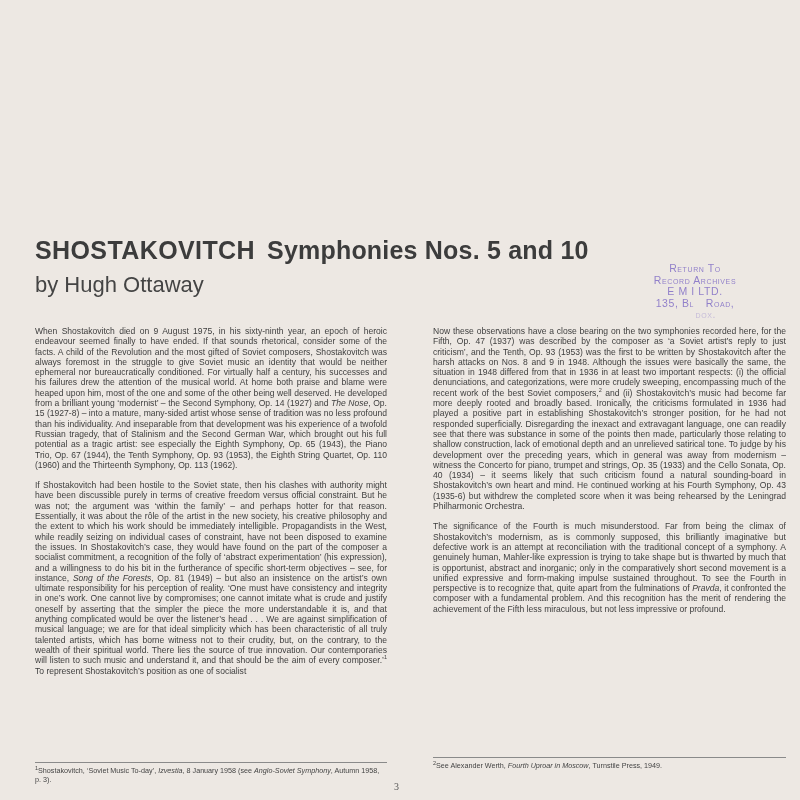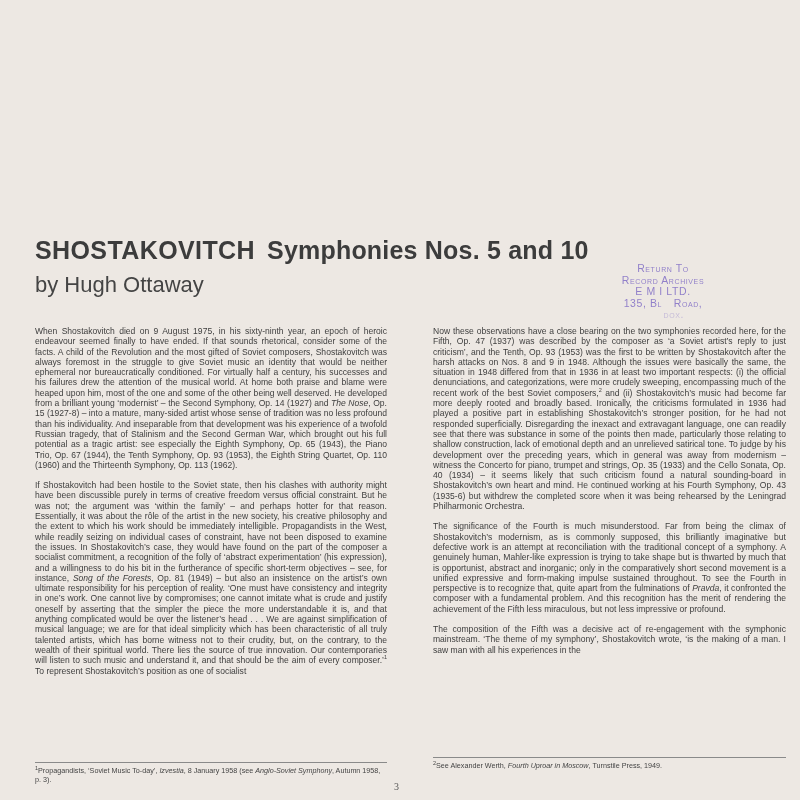--- a/index.html
+++ b/index.html
@@ -16,21 +16,21 @@
     font-size: 25px; font-weight: bold; color: #3c3c3c;
     letter-spacing: 0.2px; white-space: nowrap;
   }
   .title .composer { letter-spacing: 0.4px; }
   .title .work { margin-left: 12px; font-weight: bold; }
   .byline {
     position: absolute; left: 35px; top: 272px;
     font-size: 22px; color: #444; white-space: nowrap;
   }
   .stamp {
-    position: absolute; left: 588px; top: 263px; width: 150px;
+    position: absolute; left: 620px; top: 263px; width: 150px;
     color: #8a78c8; font-size: 10.5px; line-height: 11.5px;
     text-align: center; font-variant: small-caps; letter-spacing: 0.6px;
     opacity: 0.92;
   }
   .stamp div { white-space: nowrap; }
   .stamp .faded { opacity: 0.45; }
   .col {
     position: absolute; top: 326px;
     font-size: 8.55px; line-height: 10.3px; color: #3e3e3e;
     text-align: justify;
@@ -71,24 +71,23 @@
     <div>E M I LTD.</div>
     <div>135, Bl    Road,</div>
     <div class="faded">        dox.</div>
   </div>
 
   <div class="col left">
     <p><span>When Shostakovitch died on 9 August 1975, in his sixty-ninth year, an epoch of heroic endeavour seemed finally to have ended. If that sounds rhetorical, consider some of the facts. A child of the Revolution and the most gifted of Soviet composers, Shostakovitch was always foremost in the struggle to give Soviet music an identity that would be neither ephemeral nor bureaucratically conditioned. For virtually half a century, his successes and his failures drew the attention of the musical world. At home both praise and blame were heaped upon him, most of the one and some of the other being well deserved. He developed from a brilliant young ‘modernist’ – the Second Symphony, Op. 14 (1927) and </span><i>The Nose</i><span>, Op. 15 (1927-8) – into a mature, many-sided artist whose sense of tradition was no less profound than his individuality. And inseparable from that development was his experience of a twofold Russian tragedy, that of Stalinism and the Second German War, which brought out his full potential as a tragic artist: see especially the Eighth Symphony, Op. 65 (1943), the Piano Trio, Op. 67 (1944), the Tenth Symphony, Op. 93 (1953), the Eighth String Quartet, Op. 110 (1960) and the Thirteenth Symphony, Op. 113 (1962).</span></p>
     <p class="last"><span>If Shostakovitch had been hostile to the Soviet state, then his clashes with authority might have been discussible purely in terms of creative freedom versus official constraint. But he was not; the argument was ‘within the family’ – and perhaps hotter for that reason. Essentially, it was about the rôle of the artist in the new society, his creative philosophy and the extent to which his work should be immediately intelligible. Propagandists in the West, while readily seizing on individual cases of constraint, have not been disposed to examine the issues. In Shostakovitch’s case, they would have found on the part of the composer a socialist commitment, a recognition of the folly of ‘abstract experimentation’ (his expression), and a willingness to do his bit in the furtherance of specific short-term objectives – see, for instance, </span><i>Song of the Forests</i><span>, Op. 81 (1949) – but also an insistence on the artist’s own ultimate responsibility for his perception of reality. ‘One must have consistency and integrity in one’s work. One cannot live by compromises; one cannot imitate what is crude and justify oneself by asserting that the simpler the piece the more understandable it is, and that anything complicated would be over the listener’s head . . . We are against simplification of musical language; we are for that ideal simplicity which has been characteristic of all truly talented artists, which has borne witness not to their crudity, but, on the contrary, to the wealth of their spiritual world. There lies the source of true innovation. Our contemporaries will listen to such music and understand it, and that should be the aim of every composer.’</span><sup>1</sup><span> To represent Shostakovitch’s position as one of socialist</span></p>
   </div>
   <div class="fn-rule left"></div>
-  <div class="footnote left"><sup>1</sup><span>Propagandists, ‘Soviet Music To-day’, </span><i>Izvestia</i><span>, 8 January 1958 (see </span><i>Anglo-Soviet Symphony</i><span>, Autumn 1958, p. 3).</span></div>
+  <div class="footnote left"><sup>1</sup><span>Shostakovitch, ‘Soviet Music To-day’, </span><i>Izvestia</i><span>, 8 January 1958 (see </span><i>Anglo-Soviet Symphony</i><span>, Autumn 1958, p. 3).</span></div>
 
   <div class="col right">
     <p><span>Now these observations have a close bearing on the two symphonies recorded here, for the Fifth, Op. 47 (1937) was described by the composer as ‘a Soviet artist’s reply to just criticism’, and the Tenth, Op. 93 (1953) was the first to be written by Shostakovitch after the harsh attacks on Nos. 8 and 9 in 1948. Although the issues were basically the same, the situation in 1948 differed from that in 1936 in at least two important respects: (i) the official denunciations, and categorizations, were more crudely sweeping, encompassing much of the recent work of the best Soviet composers,</span><sup>2</sup><span> and (ii) Shostakovitch’s music had become far more deeply rooted and broadly based. Ironically, the criticisms formulated in 1936 had played a positive part in establishing Shostakovitch’s stronger position, for he had not responded superficially. Disregarding the inexact and extravagant language, one can readily see that there was substance in some of the points then made, particularly those relating to shallow construction, lack of emotional depth and an unrelieved satirical tone. To judge by his development over the preceding years, which in general was away from modernism – witness the Concerto for piano, trumpet and strings, Op. 35 (1933) and the Cello Sonata, Op. 40 (1934) – it seems likely that such criticism found a natural sounding-board in Shostakovitch’s own heart and mind. He continued working at his Fourth Symphony, Op. 43 (1935-6) but withdrew the completed score when it was being rehearsed by the Leningrad Philharmonic Orchestra.</span></p>
     <p><span>The significance of the Fourth is much misunderstood. Far from being the climax of Shostakovitch’s modernism, as is commonly supposed, this brilliantly imaginative but defective work is an attempt at reconciliation with the traditional concept of a symphony. A genuinely human, Mahler-like expression is trying to take shape but is thwarted by much that is opportunist, abstract and inorganic; only in the comparatively short second movement is a unified expressive and form-making impulse sustained throughout. To see the Fourth in perspective is to recognize that, quite apart from the fulminations of </span><i>Pravda</i><span>, it confronted the composer with a fundamental problem. And this recognition has the merit of rendering the achievement of the Fifth less miraculous, but not less impressive or profound.</span></p>
-    <p class="last"><span>The composition of the Fifth was a decisive act of re-engagement with the symphonic mainstream. ‘The theme of my symphony’, Shostakovitch wrote, ‘is the making of a man. I saw man with all his experiences in the</span></p>
   </div>
   <div class="fn-rule right"></div>
   <div class="footnote right"><sup>2</sup><span>See Alexander Werth, </span><i>Fourth Uproar in Moscow</i><span>, Turnstile Press, 1949.</span></div>
 
   <div class="page-num">3</div>
 </div>
 
 </body></html>

